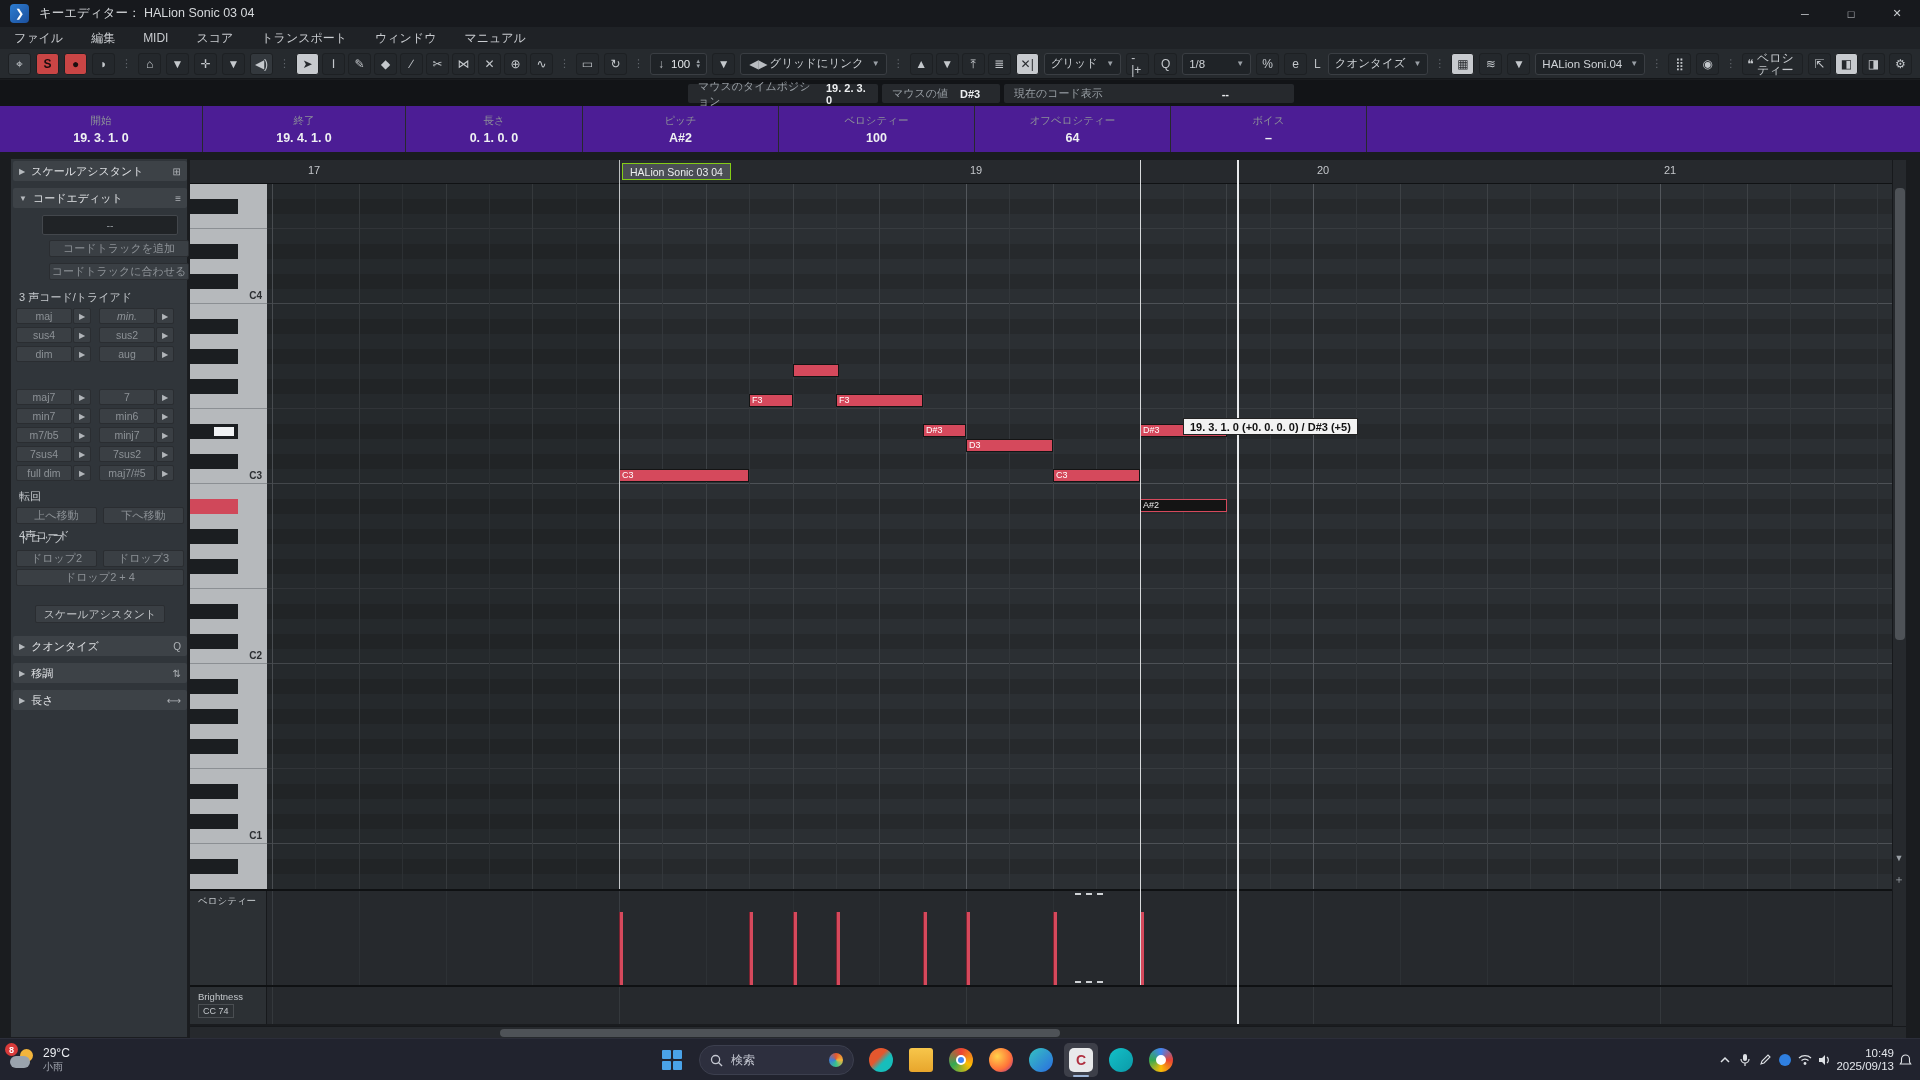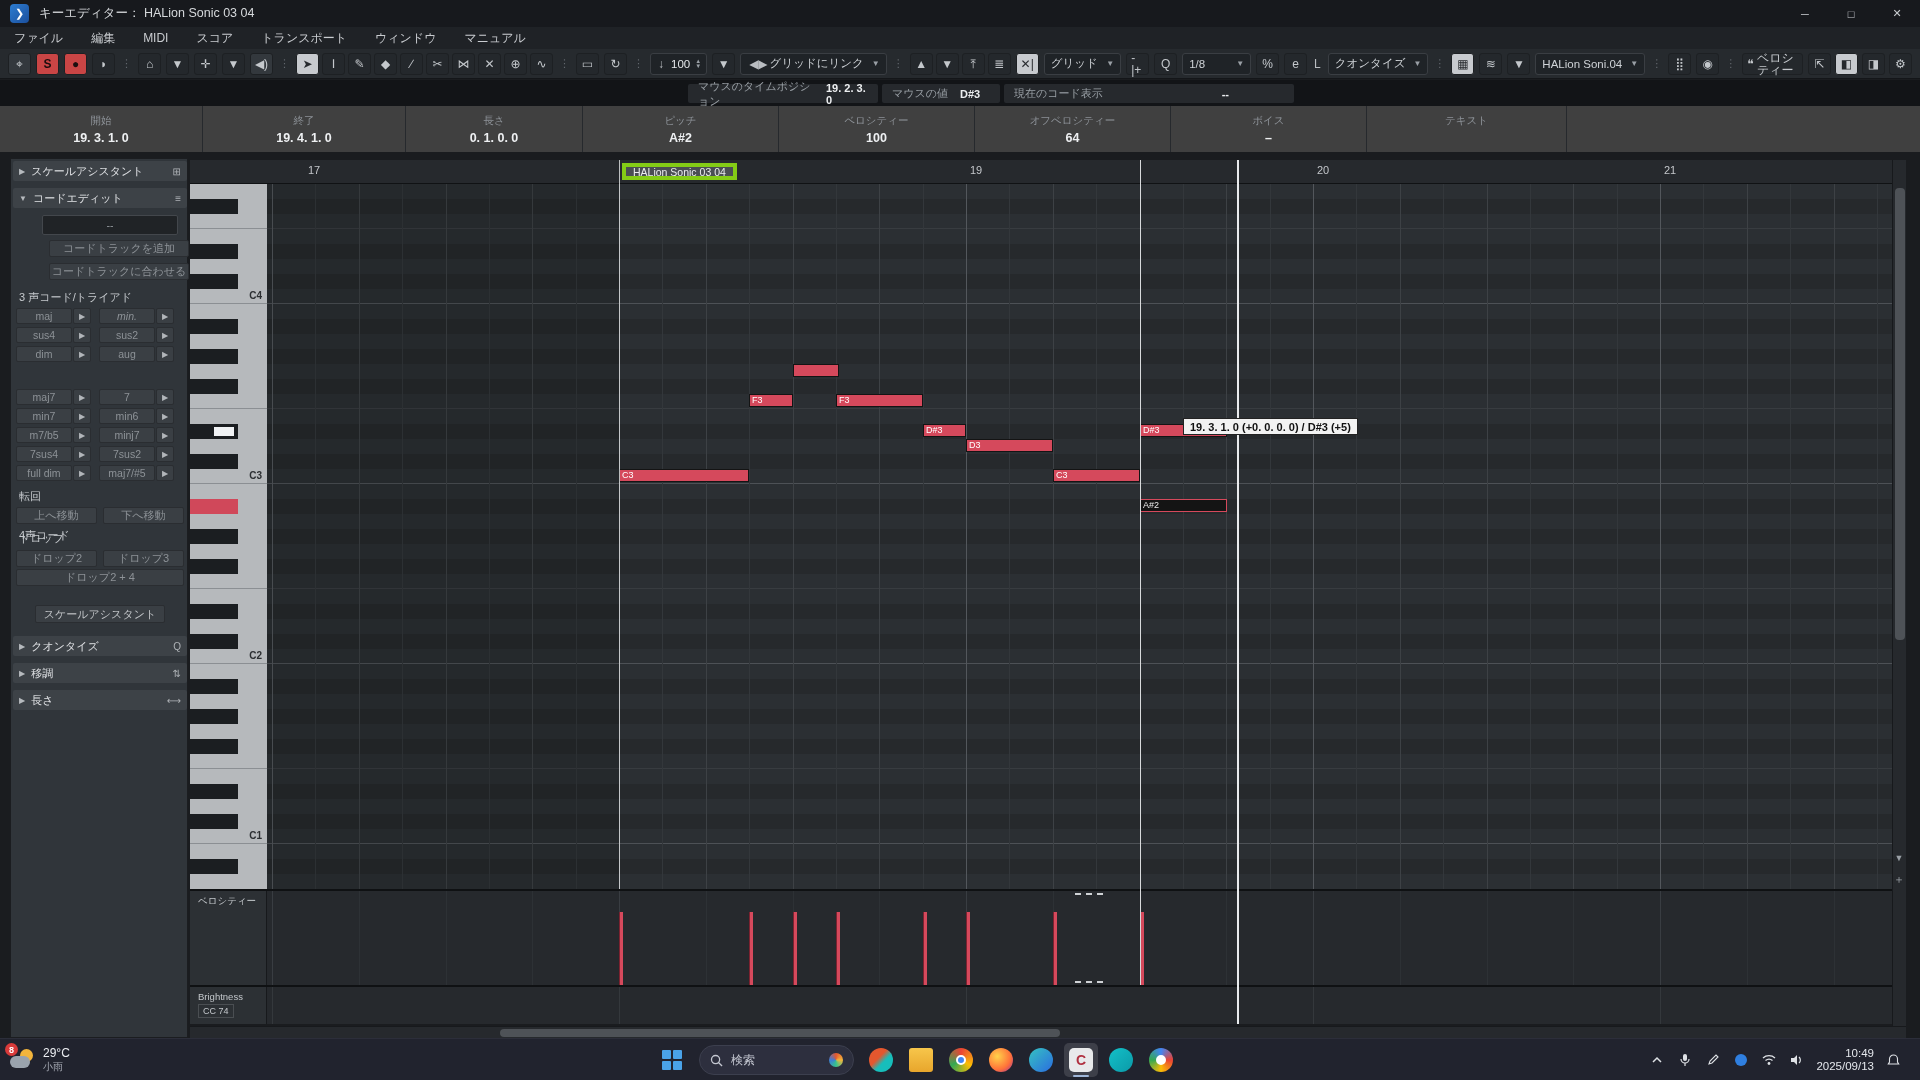--- a/index.html
+++ b/index.html
@@ -27,41 +27,41 @@
   .vfield{display:inline-flex;align-items:center;height:22px;background:#1f2327;border:1px solid #3a3e43;border-radius:3px;color:#e4e7ea;font-size:11.5px;padding:0 5px;gap:5px;}
   .stepper{display:flex;flex-direction:column;font-size:6px;color:#9aa0a6;line-height:5px;}
 
   
   .statusline{position:absolute;left:0;top:80px;width:100%;height:26px;background:#121417;}
   .statbox{position:absolute;top:4px;height:19px;background:#26292d;border-radius:2px;display:flex;align-items:center;font-size:11px;padding:0 10px;gap:12px;}
   .statbox .lbl{color:#9aa0a6;}
   .statbox .val{color:#eceef0;font-weight:bold;}
 
   
-  .infoline{position:absolute;left:0;top:106px;width:100%;height:46px;background:#404040;display:flex;}
+  .infoline{position:absolute;left:0;top:106px;width:100%;height:46px;background:#4c1d95;display:flex;}
   .ifield{height:100%;border-right:1px solid #26292d;display:flex;flex-direction:column;align-items:center;justify-content:center;gap:3px;}
   .ifield .lbl{font-size:10.5px;color:#8d9298;}
   .ifield .val{font-size:12.5px;color:#eef0f2;font-weight:bold;min-height:13px;}
 
   
   #inspector{position:absolute;left:10px;top:158px;width:178px;height:880px;background:#30353a;border:1px solid #1b1d20;}
   .ihdr{position:absolute;left:2px;width:174px;height:20px;background:#3d4247;border-radius:2px;display:flex;align-items:center;font-size:11px;color:#e0e2e5;padding:0 6px;gap:6px;}
   .ihdr .tri{font-size:8px;color:#b6babe;}
   .ihdr .ricon{margin-left:auto;color:#aeb2b6;font-size:10px;}
   .ibox{position:absolute;background:#202326;border:1px solid #43474c;border-radius:2px;display:flex;align-items:center;justify-content:center;font-size:10.5px;color:#94999e;}
   .ibtn{position:absolute;background:#3a3f44;border:1px solid #2a2d31;border-radius:2px;display:flex;align-items:center;justify-content:center;font-size:11px;color:#8d9297;}
   .ilabel{position:absolute;left:8px;font-size:11px;color:#c6cace;}
   .cbtn{position:absolute;background:#3a3f44;border:1px solid #2a2d31;border-radius:2px;display:flex;align-items:center;justify-content:center;font-size:10.5px;color:#8d9297;}
   .cbtn.arrow{color:#b2b6ba;font-size:8px;}
 
   
   #rulercorner{position:absolute;left:190px;top:160px;width:77px;height:24px;background:#26292d;border-bottom:1px solid #101214;}
   #ruler{position:absolute;left:267px;top:160px;width:1625px;height:24px;background:#26292d;border-bottom:1px solid #101214;overflow:hidden;}
   .rnum{position:absolute;top:4px;font-size:11px;color:#c3c6ca;}
-  #partlabel{position:absolute;top:3px;height:17px;background:#4a4e54;border:4px solid #84cc16;color:#eceef0;font-size:10.5px;display:flex;align-items:center;padding:0 7px;white-space:nowrap;}
+  #partlabel{position:absolute;top:3px;height:17px;background:#4a4e54;border:1px solid #84cc16;color:#eceef0;font-size:10.5px;display:flex;align-items:center;padding:0 7px;white-space:nowrap;}
   #keyboard{position:absolute;left:190px;top:184px;width:77px;height:705px;overflow:hidden;background:#b6b9bc;}
   .krow{position:absolute;left:0;width:77px;height:15px;}
   .kblack{position:absolute;left:0;width:48px;height:15px;background:#1b1e21;}
   .kline{position:absolute;left:0;width:77px;height:1px;background:#8b8f93;}
   .klabel{position:absolute;right:5px;font-size:10px;color:#2c2f32;font-weight:bold;}
   #grid{position:absolute;left:267px;top:184px;width:1625px;height:705px;overflow:hidden;background:#2b2f33;}
   .grow{position:absolute;left:0;width:1625px;height:15px;}
   .gvline{position:absolute;top:0;width:1px;height:705px;}
   .note{position:absolute;height:13px;background:#d5495c;border:1px solid #141414;font-size:9px;color:#fff;line-height:11px;padding-left:2px;overflow:hidden;white-space:nowrap;}
   .note.selected{background:#141414;border:1px solid #d5495c;color:#e8e8e8;}
@@ -93,21 +93,21 @@
   .wxtemp{font-size:12px;color:#eceef2;}
   .wxdesc{font-size:10px;color:#a7abb5;}
   #centerdock{position:absolute;left:655px;top:4px;display:flex;align-items:center;gap:10px;height:34px;}
   .startlogo{width:20px;height:20px;display:grid;grid-template-columns:9px 9px;grid-template-rows:9px 9px;gap:2px;}
   .startlogo div{background:#4aa3e8;border-radius:1px;}
   .searchpill{width:155px;height:30px;border-radius:15px;background:#2d2f3e;border:1px solid #3c3f4e;display:flex;align-items:center;padding:0 10px;gap:8px;font-size:12px;color:#c5c8d2;}
   .appicon{position:relative;width:34px;height:34px;border-radius:5px;display:flex;align-items:center;justify-content:center;}
   .appicon.active{background:rgba(255,255,255,.13);}
   .appicon.active::after{content:"";position:absolute;bottom:0px;left:9px;width:16px;height:2px;border-radius:1px;background:#9fb6d8;}
   .ic{width:24px;height:24px;border-radius:50%;}
-  #tray{position:absolute;right:18px;top:3px;display:flex;align-items:center;gap:10px;height:36px;}
+  #tray{position:absolute;right:6px;top:3px;display:flex;align-items:center;gap:2px;height:36px;}
   .trayicon{color:#dfe2e6;font-size:13px;display:flex;align-items:center;justify-content:center;width:18px;}
   #clock{display:flex;flex-direction:column;align-items:flex-end;line-height:13px;font-size:11.5px;color:#e4e7ec;}
 </style>
 </head>
 <body>
 
 <div id="app">
 
   <div class="titlebar">
     <div class="applogo">❯</div>
@@ -261,24 +261,20 @@
         <div class="lbl">ベロシティー</div>
         <div class="val">100</div>
       </div>
       <div class="ifield" style="width: 196px;">
         <div class="lbl">オフベロシティー</div>
         <div class="val">64</div>
       </div>
       <div class="ifield" style="width: 196px;">
         <div class="lbl">ボイス</div>
         <div class="val">–</div>
-      </div>
-      <div class="ifield" style="width: 200px;">
-        <div class="lbl">テキスト</div>
-        <div class="val"></div>
       </div>
     </div>
 
   <div id="inspector">
     <div class="ihdr" style="top:2px;">
       <span class="tri">▶</span>
       <span>スケールアシスタント</span>
       <span class="ricon">⊞</span>
     </div>
     <div class="ihdr" style="top:29px;">

